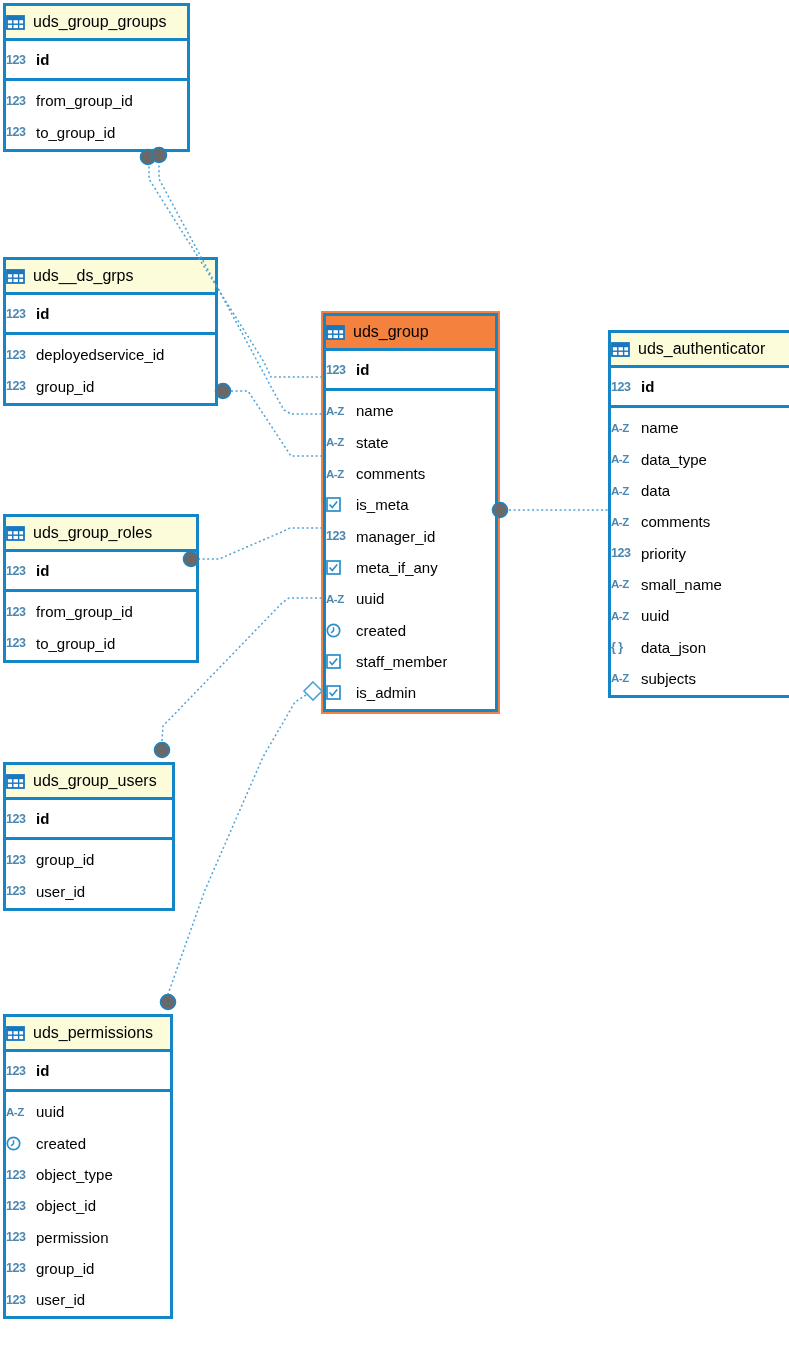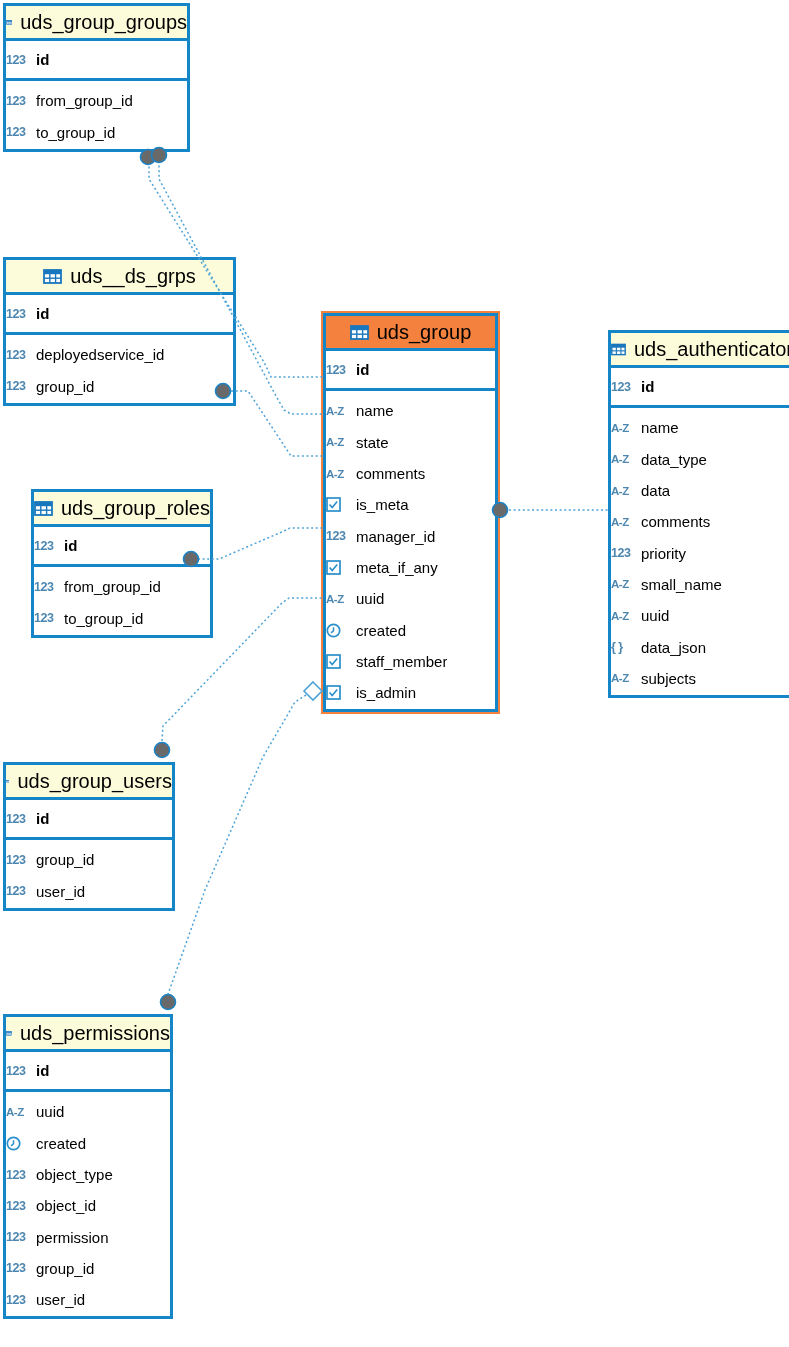--- a/index.html
+++ b/index.html
@@ -18,22 +18,22 @@
     font-family:"Liberation Sans","DejaVu Sans",sans-serif;color:var(--text);
   }
   #wires{position:absolute;left:0;top:0;z-index:3;pointer-events:none;}
   .entity{
     position:absolute;z-index:2;background:#fff;
     border:3px solid var(--blue);box-sizing:border-box;
   }
   .entity.selected{box-shadow:0 0 0 2px var(--orange);}
   .title{
     height:32px;border-bottom:3px solid var(--blue);background:var(--yellow);
-    display:flex;align-items:center;justify-content:center;gap:8px;
-    font-size:20px;white-space:nowrap;overflow:hidden;
+    display:flex;align-items:center;justify-content:flex-start;gap:8px;
+    font-size:16px;white-space:nowrap;overflow:hidden;
   }
   .entity.selected .title{background:var(--orange);}
   .pk-section{border-bottom:3px solid var(--blue);padding:3px 0;}
   .cols-section{padding:4px 0 1px;}
   .row{height:31.3px;display:flex;align-items:center;font-size:15px;white-space:nowrap;}
   .pk-section .row{font-weight:bold;}
   .ic{flex:0 0 30px;display:flex;align-items:center;}
   .ic-text{color:var(--icon);font-weight:600;font-size:12.5px;letter-spacing:-0.5px;}
   .ic-text.az{font-size:11.5px;}
   .lbl{overflow:hidden;text-overflow:ellipsis;}
@@ -86,21 +86,21 @@
           <span class="lbl">from_group_id</span>
         </div>
         <div class="row">
           <span class="ic">
             <span class="ic-text">123</span>
           </span>
           <span class="lbl">to_group_id</span>
         </div>
       </div>
   </div>
-    <div class="entity" style="left: 3px; top: 257px; width: 233px;">
+    <div class="entity" style="left: 3px; top: 257px; width: 215px;">
     <div class="title">
       <svg width="19" height="15" viewBox="0 0 19 15">
         <rect x="1" y="1" width="17" height="13" fill="#fff" stroke="#1a77bd" stroke-width="1.8"></rect>
         <rect x="1" y="1" width="17" height="4.2" fill="#1a77bd"></rect>
         <line x1="6.8" y1="1" x2="6.8" y2="14" stroke="#1a77bd" stroke-width="1.4"></line>
         <line x1="12.6" y1="1" x2="12.6" y2="14" stroke="#1a77bd" stroke-width="1.4"></line>
         <line x1="1" y1="9.2" x2="18" y2="9.2" stroke="#1a77bd" stroke-width="1.4"></line>
       </svg>
       <span class="title-text">uds__ds_grps</span>
     </div>
@@ -293,21 +293,21 @@
           <span class="lbl">data_json</span>
         </div>
         <div class="row">
           <span class="ic">
             <span class="ic-text az">A-Z</span>
           </span>
           <span class="lbl">subjects</span>
         </div>
       </div>
   </div>
-    <div class="entity" style="left: 3px; top: 489px; width: 182px; margin-left: 28px;">
+    <div class="entity" style="left: 3px; top: 514px; width: 196px;">
     <div class="title">
       <svg width="19" height="15" viewBox="0 0 19 15">
         <rect x="1" y="1" width="17" height="13" fill="#fff" stroke="#1a77bd" stroke-width="1.8"></rect>
         <rect x="1" y="1" width="17" height="4.2" fill="#1a77bd"></rect>
         <line x1="6.8" y1="1" x2="6.8" y2="14" stroke="#1a77bd" stroke-width="1.4"></line>
         <line x1="12.6" y1="1" x2="12.6" y2="14" stroke="#1a77bd" stroke-width="1.4"></line>
         <line x1="1" y1="9.2" x2="18" y2="9.2" stroke="#1a77bd" stroke-width="1.4"></line>
       </svg>
       <span class="title-text">uds_group_roles</span>
     </div>

